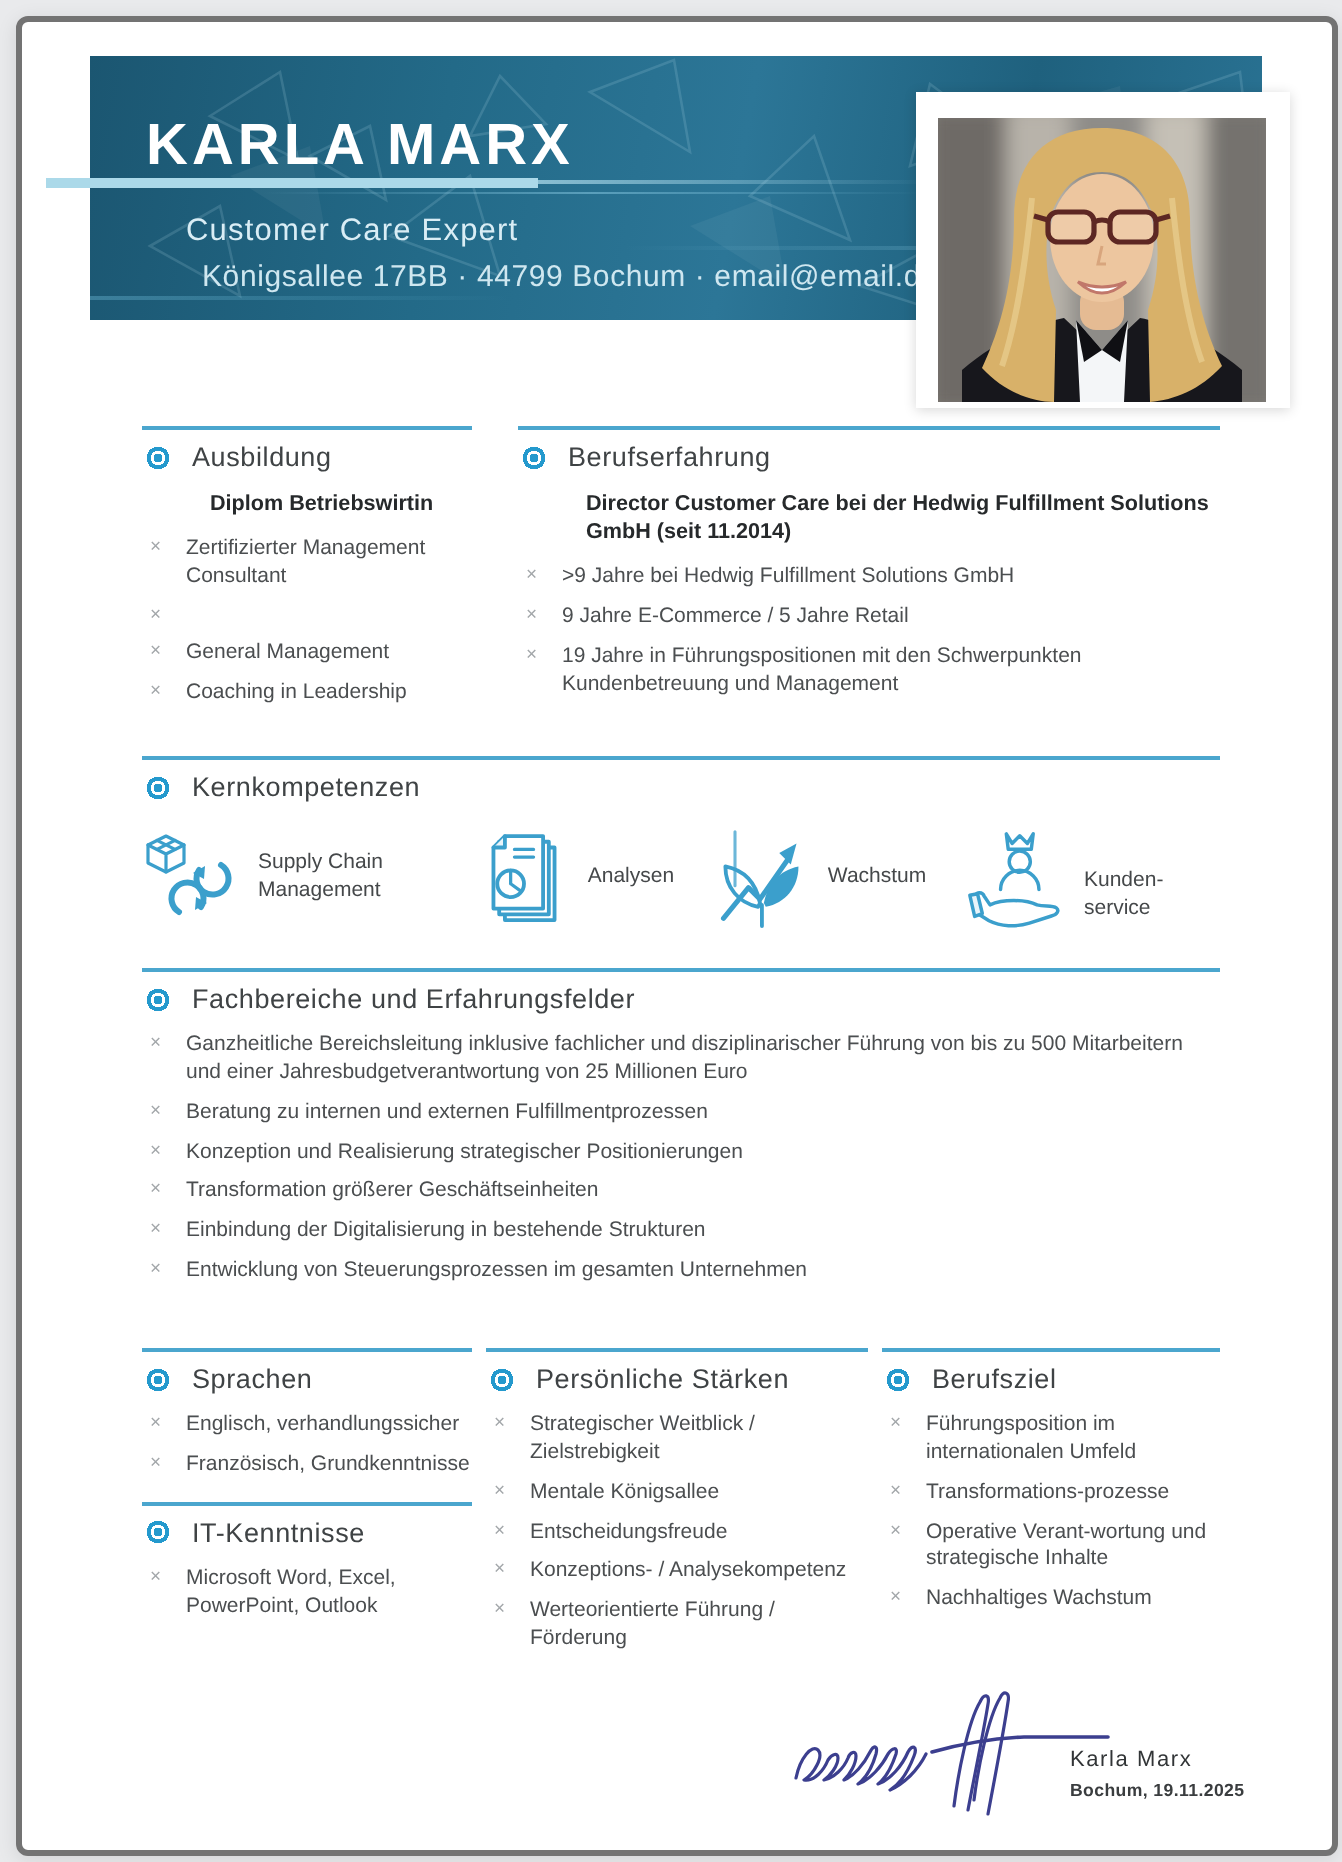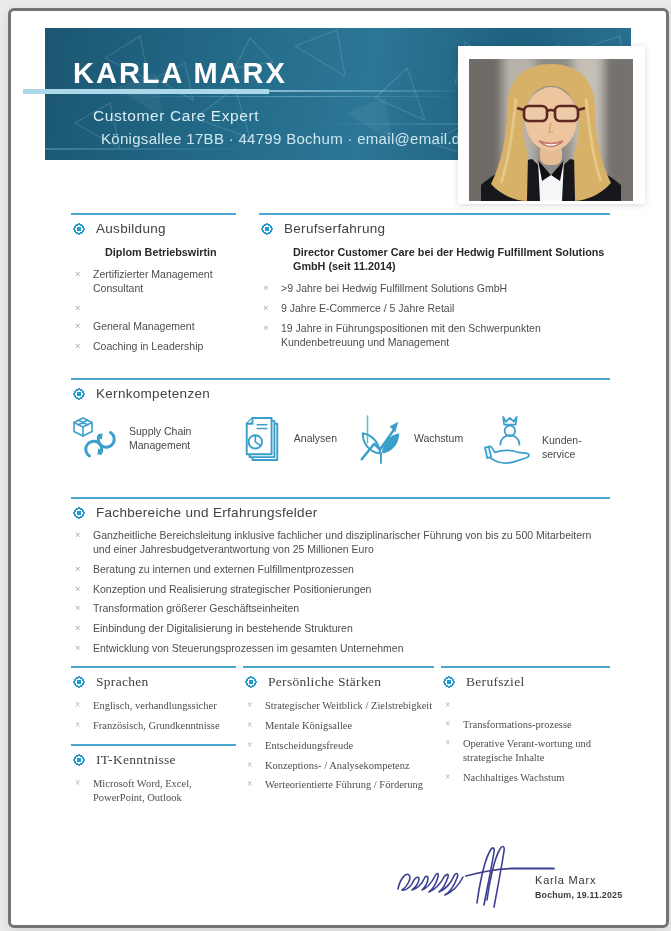--- a/index.html
+++ b/index.html
@@ -61,26 +61,26 @@
     background:radial-gradient(circle at 50% 50%,#2499cd 0 2.2px,#ffffff 2.2px 3.6px,#2499cd 3.6px 5.7px,rgba(0,0,0,0) 5.7px);
   }
   .sec-head .h{font-size:13.5px;letter-spacing:.3px;color:#3f4345;font-weight:500;}
   .subtitle{font-size:10.8px;font-weight:bold;color:#26292b;line-height:1.3;margin:2px 0 9px 0;padding-left:34px;}
   .li{display:flex;margin-bottom:6px;line-height:1.32;}
   .li .x{flex:0 0 18px;padding-left:4px;font-size:9.5px;color:#a3a7aa;}
   .li .t{flex:1;font-size:10.5px;color:#4b4e50;}
   .row2{display:flex;gap:23px;}
   .row2 .c1{width:165px;flex:0 0 165px;}
   .row2 .c2{flex:1;}
-  .row3{display:flex;gap:7px;margin-top:10px;font-family:Liberation Serif, serif;}
+  .row3{display:flex;gap:7px;margin-top:31px;}
   .row3 .c1{width:165px;flex:0 0 165px;}
   .row3 .c2{width:191px;flex:0 0 191px;}
   .row3 .c3{flex:1;}
   .sec-kern{margin-top:18px;}
-  .sec-fach{margin-top:27px;}
+  .sec-fach{margin-top:14px;}
   .sec-it{margin-top:11px;}
   .skills{display:flex;justify-content:space-between;align-items:center;padding:4px 10px 6px 0;}
   .skill{display:flex;align-items:center;gap:11px;}
   .skill .lbl{font-size:10.5px;color:#45484a;line-height:1.3;}
   .skill.s2 .lbl{width:92px;}
   .skill.s4 .lbl{width:58px;margin-top:17px;}
   
   .signature{position:absolute;left:383px;top:834px;width:245px;height:72px;}
   .signature svg{position:absolute;left:0;top:0;}
   .sig-name{position:absolute;left:141px;top:29px;font-size:11px;letter-spacing:.8px;color:#323537;font-weight:500;white-space:nowrap;}
@@ -363,20 +363,21 @@
           </div>
       </div>
       <div class="c3 sec">
         <div class="sec-head">
           <span class="bullet"></span>
           <span class="h">Berufsziel</span>
         </div>
         <div>
             <div class="li">
               <span class="x">×</span>
+              <span class="t">Führungsposition im internationalen Umfeld</span>
             </div>
             <div class="li">
               <span class="x">×</span>
               <span class="t">Transformations-prozesse</span>
             </div>
             <div class="li">
               <span class="x">×</span>
               <span class="t">Operative Verant-wortung und strategische Inhalte</span>
             </div>
             <div class="li">

